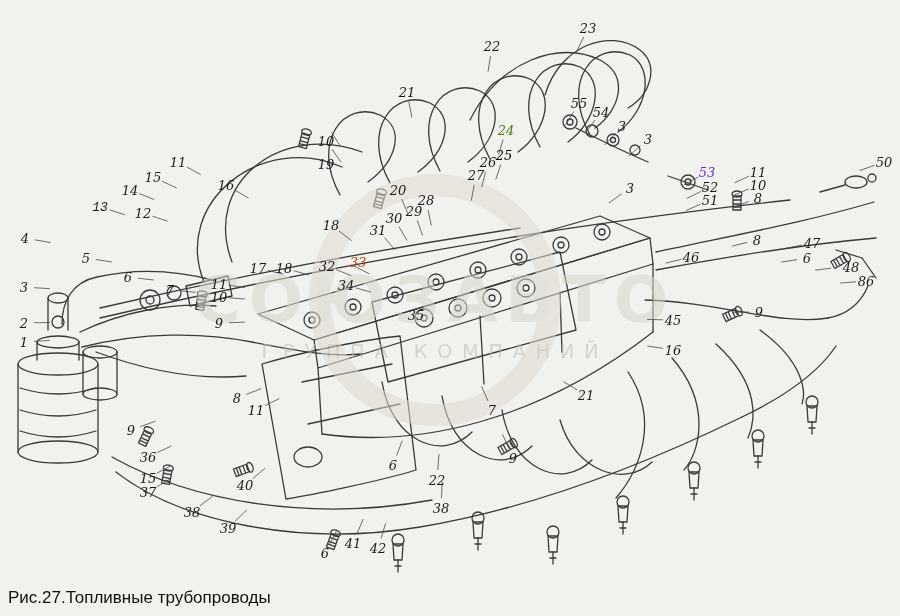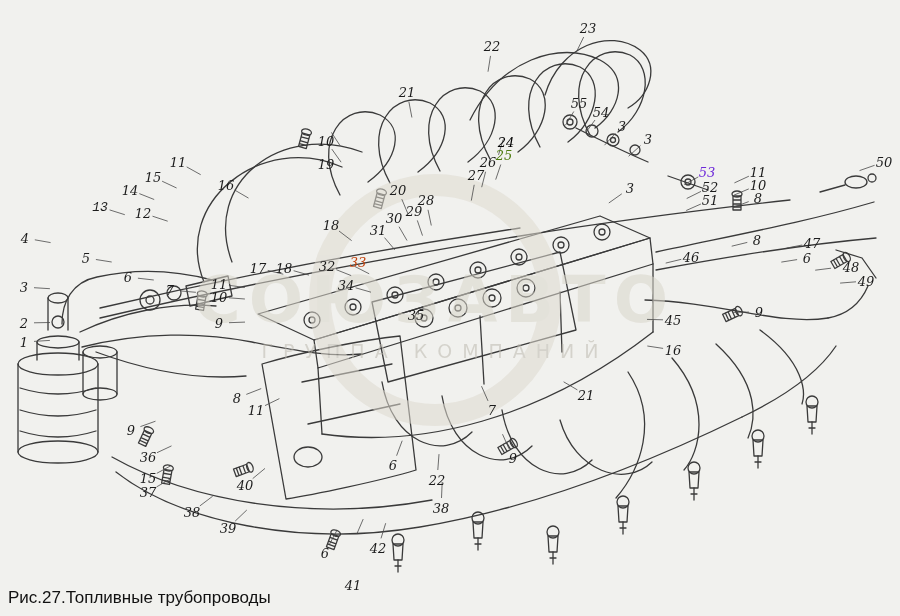--- a/index.html
+++ b/index.html
@@ -271,22 +271,22 @@
   <div class="callout-layer">
       <span class="callout" style="left: 588px; top: 28px; color: rgb(28, 28, 28);">23</span>
       <span class="callout" style="left: 492px; top: 46px; color: rgb(28, 28, 28);">22</span>
       <span class="callout" style="left: 407px; top: 92px; color: rgb(28, 28, 28);">21</span>
       <span class="callout" style="left: 326px; top: 124px; color: rgb(28, 28, 28); margin-top: 40px;">19</span>
       <span class="callout" style="left: 326px; top: 141px; color: rgb(28, 28, 28);">10</span>
       <span class="callout" style="left: 579px; top: 103px; color: rgb(28, 28, 28);">55</span>
       <span class="callout" style="left: 601px; top: 112px; color: rgb(28, 28, 28);">54</span>
       <span class="callout" style="left: 622px; top: 126px; color: rgb(28, 28, 28);">3</span>
       <span class="callout" style="left: 648px; top: 139px; color: rgb(28, 28, 28);">3</span>
-      <span class="callout" style="left: 506px; top: 130px; color: #000000; margin-top: 12px;">24</span>
-      <span class="callout" style="left: 504px; top: 155px; color: #4d7c0f;">25</span>
+      <span class="callout" style="left: 506px; top: 130px; color: #4d7c0f;">24</span>
+      <span class="callout" style="left: 504px; top: 155px; color: #000000;">25</span>
       <span class="callout" style="left: 488px; top: 162px; color: rgb(28, 28, 28);">26</span>
       <span class="callout" style="left: 476px; top: 175px; color: rgb(28, 28, 28);">27</span>
       <span class="callout" style="left: 398px; top: 190px; color: rgb(28, 28, 28);">20</span>
       <span class="callout" style="left: 426px; top: 200px; color: rgb(28, 28, 28);">28</span>
       <span class="callout" style="left: 414px; top: 211px; color: rgb(28, 28, 28);">29</span>
       <span class="callout" style="left: 394px; top: 218px; color: rgb(28, 28, 28);">30</span>
       <span class="callout" style="left: 378px; top: 230px; color: rgb(28, 28, 28);">31</span>
       <span class="callout" style="left: 707px; top: 172px; color: #6d28d9;">53</span>
       <span class="callout" style="left: 884px; top: 162px; color: rgb(28, 28, 28);">50</span>
       <span class="callout" style="left: 758px; top: 172px; color: rgb(28, 28, 28);">11</span>
@@ -316,38 +316,38 @@
       <span class="callout" style="left: 219px; top: 323px; color: rgb(28, 28, 28);">9</span>
       <span class="callout" style="left: 24px; top: 323px; color: rgb(28, 28, 28);">2</span>
       <span class="callout" style="left: 24px; top: 342px; color: rgb(28, 28, 28);">1</span>
       <span class="callout" style="left: 346px; top: 285px; color: rgb(28, 28, 28);">34</span>
       <span class="callout" style="left: 416px; top: 315px; color: rgb(28, 28, 28);">35</span>
       <span class="callout" style="left: 757px; top: 240px; color: rgb(28, 28, 28);">8</span>
       <span class="callout" style="left: 691px; top: 257px; color: rgb(28, 28, 28);">46</span>
       <span class="callout" style="left: 812px; top: 243px; color: rgb(28, 28, 28);">47</span>
       <span class="callout" style="left: 807px; top: 258px; color: rgb(28, 28, 28);">6</span>
       <span class="callout" style="left: 841px; top: 267px; color: rgb(28, 28, 28); padding-left: 20px;">48</span>
-      <span class="callout" style="left: 866px; top: 281px; color: rgb(28, 28, 28);">49</span>
+      <span class="callout" style="left: 866px; top: 281px; color: rgb(28, 28, 28);">86</span>
       <span class="callout" style="left: 759px; top: 312px; color: rgb(28, 28, 28);">9</span>
       <span class="callout" style="left: 673px; top: 320px; color: rgb(28, 28, 28);">45</span>
       <span class="callout" style="left: 673px; top: 350px; color: rgb(28, 28, 28);">16</span>
       <span class="callout" style="left: 586px; top: 395px; color: rgb(28, 28, 28);">21</span>
       <span class="callout" style="left: 237px; top: 398px; color: rgb(28, 28, 28);">8</span>
       <span class="callout" style="left: 256px; top: 410px; color: rgb(28, 28, 28);">11</span>
       <span class="callout" style="left: 131px; top: 430px; color: rgb(28, 28, 28);">9</span>
       <span class="callout" style="left: 492px; top: 410px; color: rgb(28, 28, 28);">7</span>
       <span class="callout" style="left: 393px; top: 465px; color: rgb(28, 28, 28);">6</span>
       <span class="callout" style="left: 513px; top: 458px; color: rgb(28, 28, 28);">9</span>
       <span class="callout" style="left: 437px; top: 480px; color: rgb(28, 28, 28);">22</span>
       <span class="callout" style="left: 148px; top: 457px; color: rgb(28, 28, 28);">36</span>
       <span class="callout" style="left: 148px; top: 478px; color: rgb(28, 28, 28);">15</span>
       <span class="callout" style="left: 148px; top: 492px; color: rgb(28, 28, 28);">37</span>
       <span class="callout" style="left: 192px; top: 512px; color: rgb(28, 28, 28);">38</span>
       <span class="callout" style="left: 245px; top: 485px; color: rgb(28, 28, 28);">40</span>
       <span class="callout" style="left: 228px; top: 528px; color: rgb(28, 28, 28);">39</span>
-      <span class="callout" style="left: 353px; top: 543px; color: rgb(28, 28, 28); margin-top: 42px;">41</span>
+      <span class="callout" style="left: 353px; top: 543px; color: rgb(28, 28, 28);">41</span>
       <span class="callout" style="left: 378px; top: 548px; color: rgb(28, 28, 28);">42</span>
       <span class="callout" style="left: 441px; top: 508px; color: rgb(28, 28, 28);">38</span>
       <span class="callout" style="left: 325px; top: 553px; color: rgb(28, 28, 28);">6</span>
     </div>
 
   <div class="caption">Рис.27.Топливные трубопроводы</div>
 </div>
 
 </body></html>

